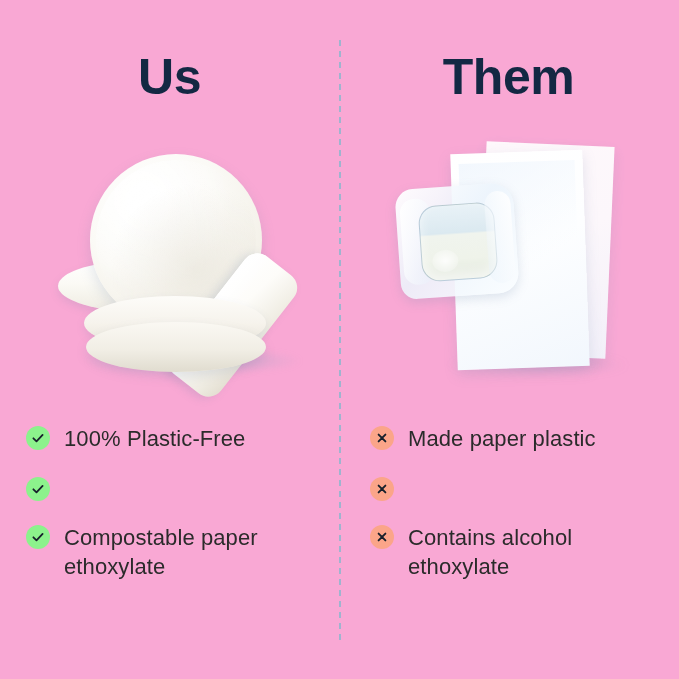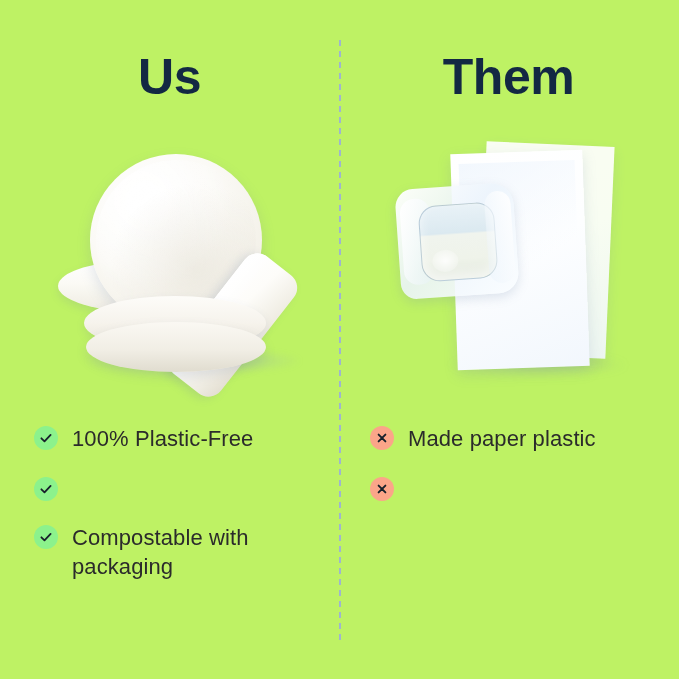--- a/index.html
+++ b/index.html
@@ -10,21 +10,21 @@
     width: 679px;
     height: 679px;
     background: #dbe8fc;
     font-family: "Liberation Sans", sans-serif;
     overflow: hidden;
   }
   .canvas {
     position: relative;
     width: 679px;
     height: 679px;
-    background: #bef264;
+    background: #f9a8d4;
     overflow: hidden;
   }
 
   
   .divider {
     position: absolute;
     left: 339px;
     top: 40px;
     width: 2px;
     height: 600px;
@@ -231,21 +231,21 @@
     border-radius: 50%;
     background: radial-gradient(ellipse, rgba(255,255,255,0.85), rgba(255,255,255,0));
   }
 
   
   .list {
     position: absolute;
     top: 424px;
     width: 300px;
   }
-  .list-us   { left: 34px; }
+  .list-us   { left: 26px; }
   .list-them { left: 370px; }
 
   .list-item {
     display: flex;
     align-items: flex-start;
     margin-bottom: 22px;
   }
   .badge {
     flex: 0 0 auto;
     width: 24px;
@@ -317,21 +317,21 @@
         </svg>
       </span>
     </div>
 
     <div class="list-item">
       <span class="badge badge-check">
         <svg width="14" height="14" viewBox="0 0 14 14" aria-hidden="true">
           <path d="M2.4 7.3 L5.5 10.3 L11.6 3.9" fill="none" stroke="#17202b" stroke-width="1.8" stroke-linecap="round" stroke-linejoin="round"></path>
         </svg>
       </span>
-      <span class="item-text">Compostable with packaging</span>
+      <span class="item-text">Compostable paper ethoxylate</span>
     </div>
 
   </div>
 
   <div class="list list-them">
 
     <div class="list-item">
       <span class="badge badge-cross">
         <svg width="12" height="12" viewBox="0 0 12 12" aria-hidden="true">
           <path d="M2.6 2.6 L9.4 9.4 M9.4 2.6 L2.6 9.4" fill="none" stroke="#17202b" stroke-width="1.9" stroke-linecap="round"></path>
@@ -341,16 +341,24 @@
     </div>
 
     <div class="list-item">
       <span class="badge badge-cross">
         <svg width="12" height="12" viewBox="0 0 12 12" aria-hidden="true">
           <path d="M2.6 2.6 L9.4 9.4 M9.4 2.6 L2.6 9.4" fill="none" stroke="#17202b" stroke-width="1.9" stroke-linecap="round"></path>
         </svg>
       </span>
     </div>
 
+    <div class="list-item">
+      <span class="badge badge-cross">
+        <svg width="12" height="12" viewBox="0 0 12 12" aria-hidden="true">
+          <path d="M2.6 2.6 L9.4 9.4 M9.4 2.6 L2.6 9.4" fill="none" stroke="#17202b" stroke-width="1.9" stroke-linecap="round"></path>
+        </svg>
+      </span>
+      <span class="item-text">Contains alcohol ethoxylate</span>
+    </div>
 
   </div>
 
 </div>
 
 </body></html>

